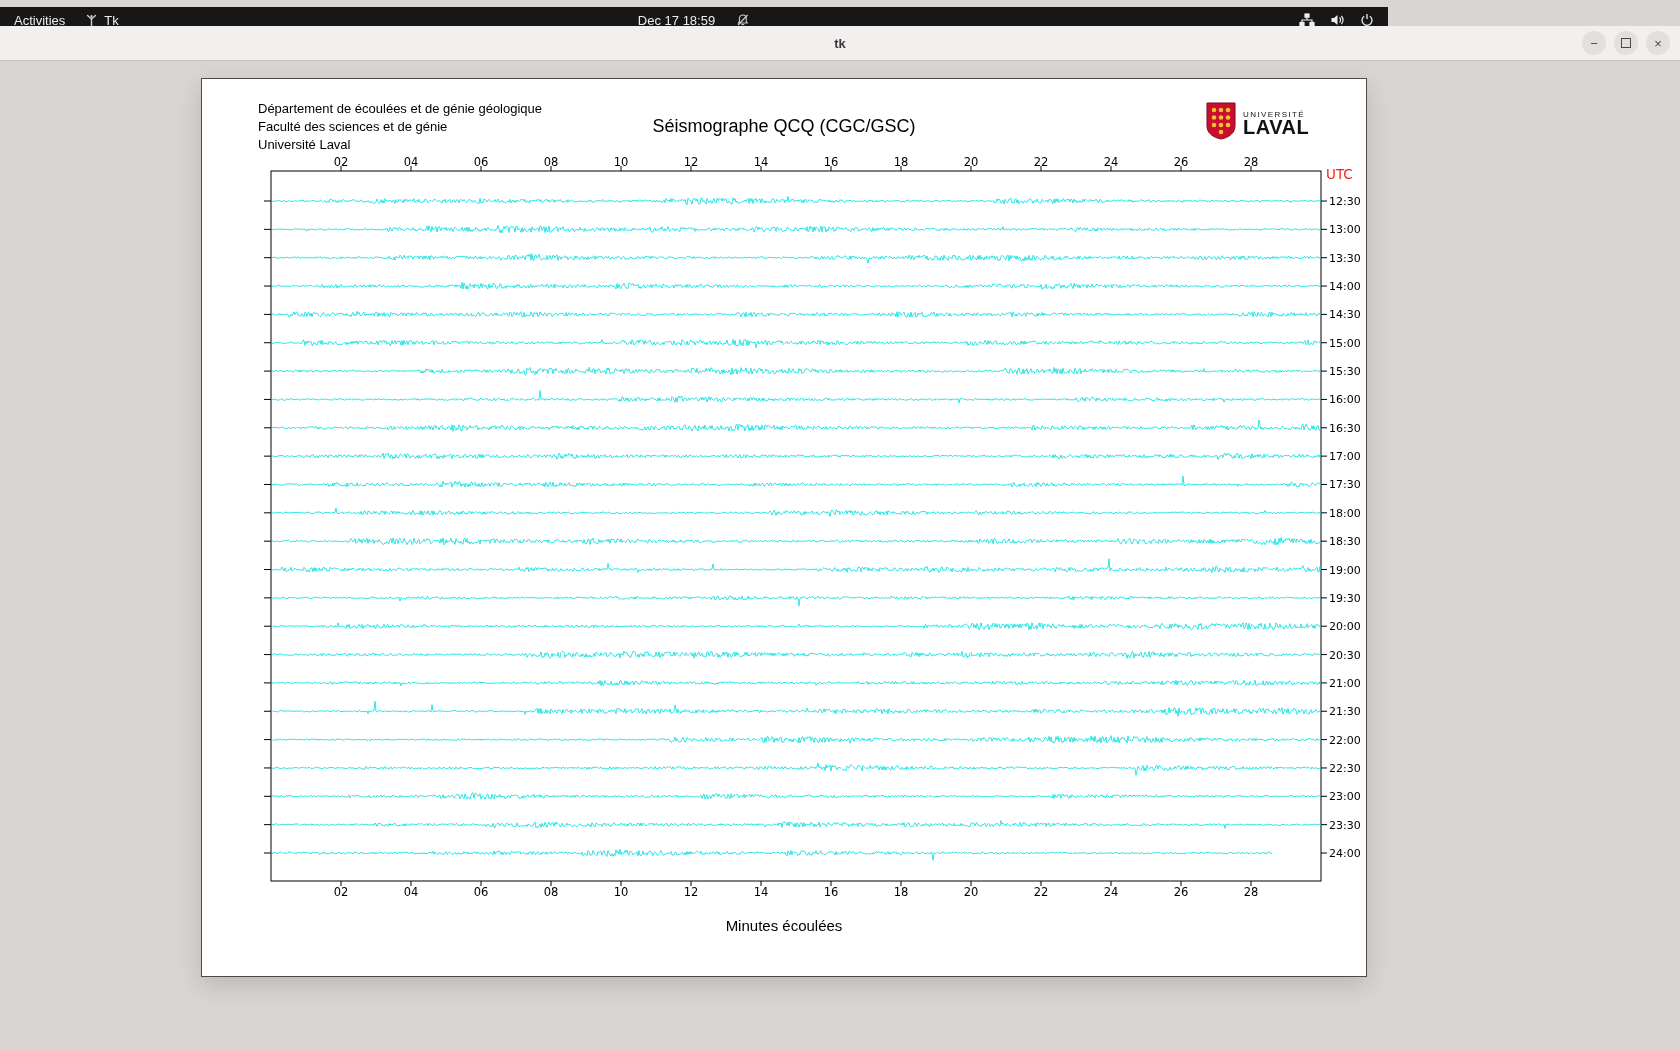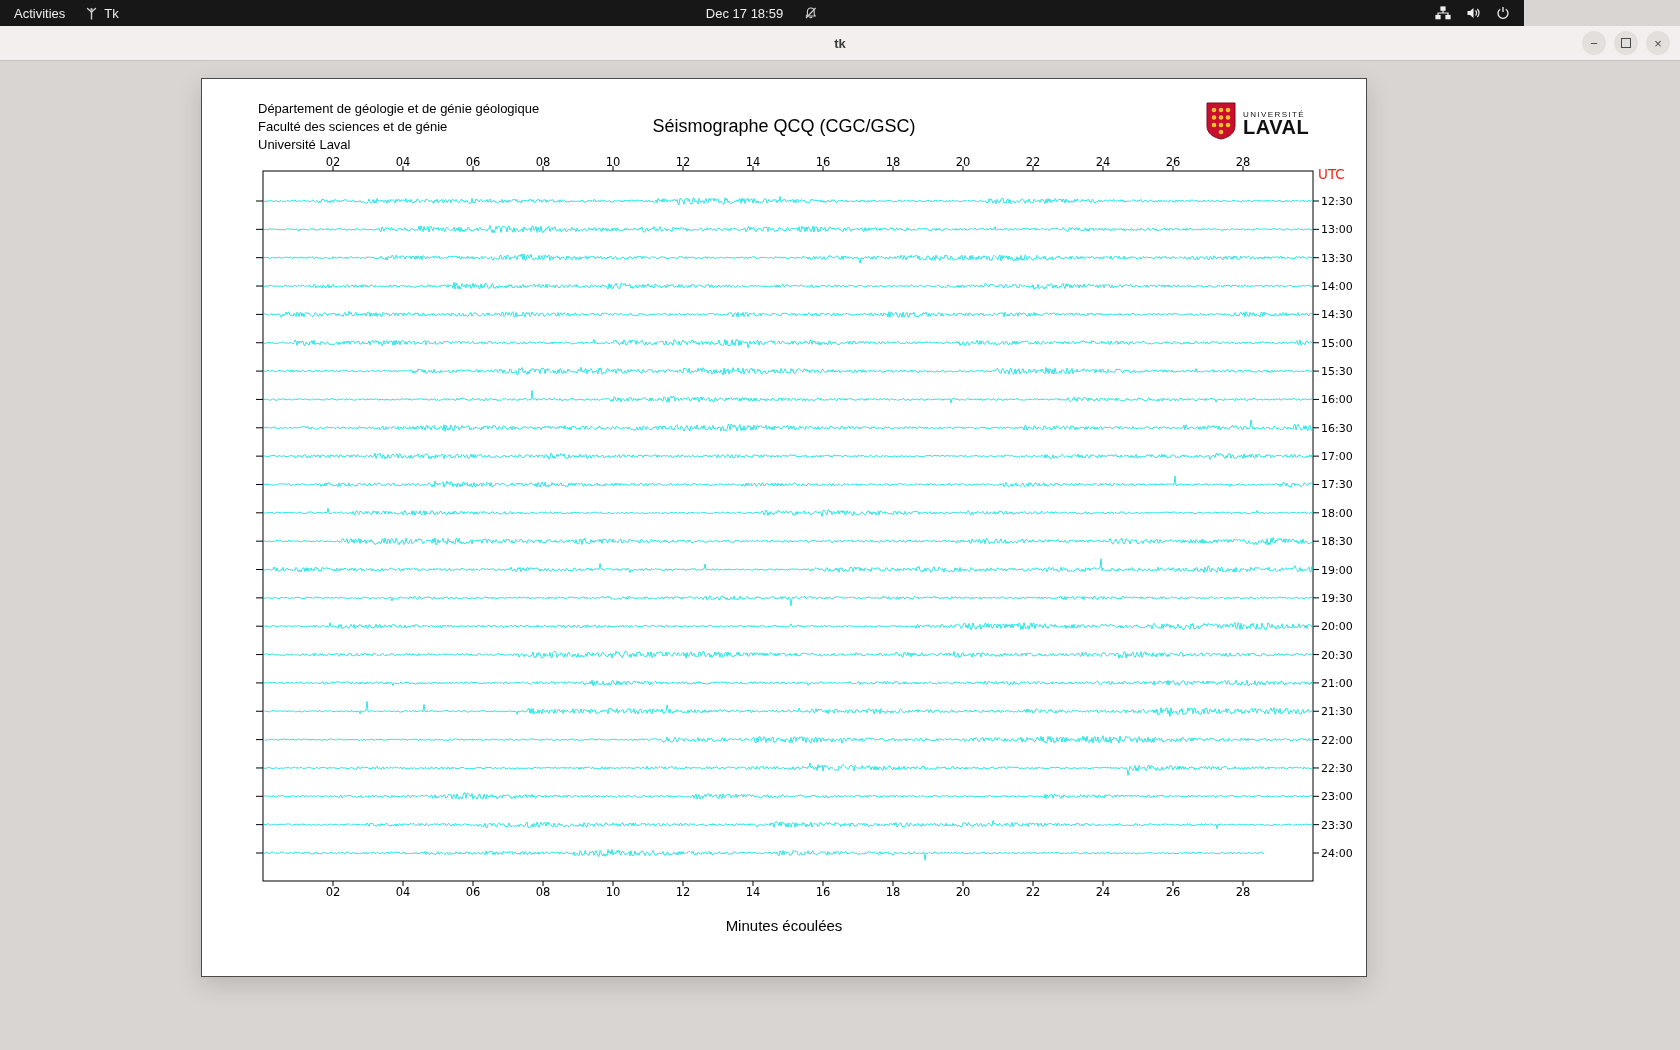--- a/index.html
+++ b/index.html
@@ -2,21 +2,21 @@
 <html><head>
 <meta charset="utf-8">
 <style>
   html,body{margin:0;padding:0}
   body{
     width:1680px;height:1050px;position:relative;overflow:hidden;
     background:#d9d5d2;font-family:"Liberation Sans",sans-serif;
   }
   
   .topbar{
-    position:absolute;top:0;left:0;width:1524px;height:26px;
+    position:absolute;top:7px;left:0;width:1388px;height:26px;
     background:#171717;color:#eee;font-size:13px;
     display:flex;align-items:center;
   }
   .tb-left{display:flex;align-items:center;gap:20px;padding-left:14px}
   .tb-item{background:none;border:none;color:#eee;font:inherit;padding:0;cursor:pointer;display:flex;align-items:center;gap:6px}
   .tb-center{position:absolute;left:50%;top:0;height:26px;transform:translateX(-50%);
     display:flex;align-items:center;gap:21px;cursor:pointer}
   .tb-right{margin-left:auto;display:flex;align-items:center;gap:15px;padding-right:14px;cursor:pointer}
   .tb-icon{display:flex;align-items:center}
   
@@ -37,21 +37,21 @@
   .window{
     position:absolute;left:201px;top:78px;width:1164px;height:897px;
     background:#ffffff;border:1px solid #4a4a4a;box-shadow:0 8px 24px rgba(0,0,0,.15);
   }
   .hdr-left{position:absolute;left:56px;top:21px;font-size:13px;line-height:18px;color:#000}
   .hdr-title{position:absolute;left:0;right:0;top:37px;text-align:center;font-size:18px;color:#000000}
   .logo{position:absolute;left:1004px;top:23px;display:flex;align-items:center;gap:7px}
   .logo-text{color:#111}
   .logo-text .l1{font-size:8px;letter-spacing:1.4px;margin-bottom:0}
   .logo-text .l2{font-size:20px;font-weight:bold;letter-spacing:.5px;line-height:17px}
-  .chart-wrap{position:absolute;left:24px;top:76px;width:1140px;height:745px}
+  .chart-wrap{position:absolute;left:32px;top:76px;width:1140px;height:745px}
   .chart-wrap svg text{font-family:"DejaVu Sans","Liberation Sans",sans-serif}
   .xlabel{position:absolute;left:57px;top:838px;width:1050px;text-align:center;font-size:15px;color:#000}
 </style>
 </head>
 <body>
 
 <div class="topbar">
   <div class="tb-left">
     <button class="tb-item">Activities</button>
     <button class="tb-item">
@@ -114,21 +114,21 @@
   <button class="wbtn">−</button>
   <button class="wbtn">
       <span class="sq"></span>
     </button>
   <button class="wbtn">×</button>
 </div>
 
 <div class="window">
 
   <div class="hdr-left">
-    <div>Département de géologie et de génie géologique</div>
+    <div>Département de écoulées et de génie géologique</div>
     <div>Faculté des sciences et de génie</div>
     <div>Université Laval</div>
   </div>
 
   <div class="hdr-title">Séismographe QCQ (CGC/GSC)</div>
 
   <div class="logo">
     <span>
       <svg width="30" height="38" viewBox="0 0 30 38">
         <path d="M1 1 H29 V24 C29 31 23 35.5 15 37 C7 35.5 1 31 1 24 Z" fill="#c8102e" stroke="#7a0c1e" stroke-width="1"></path>

